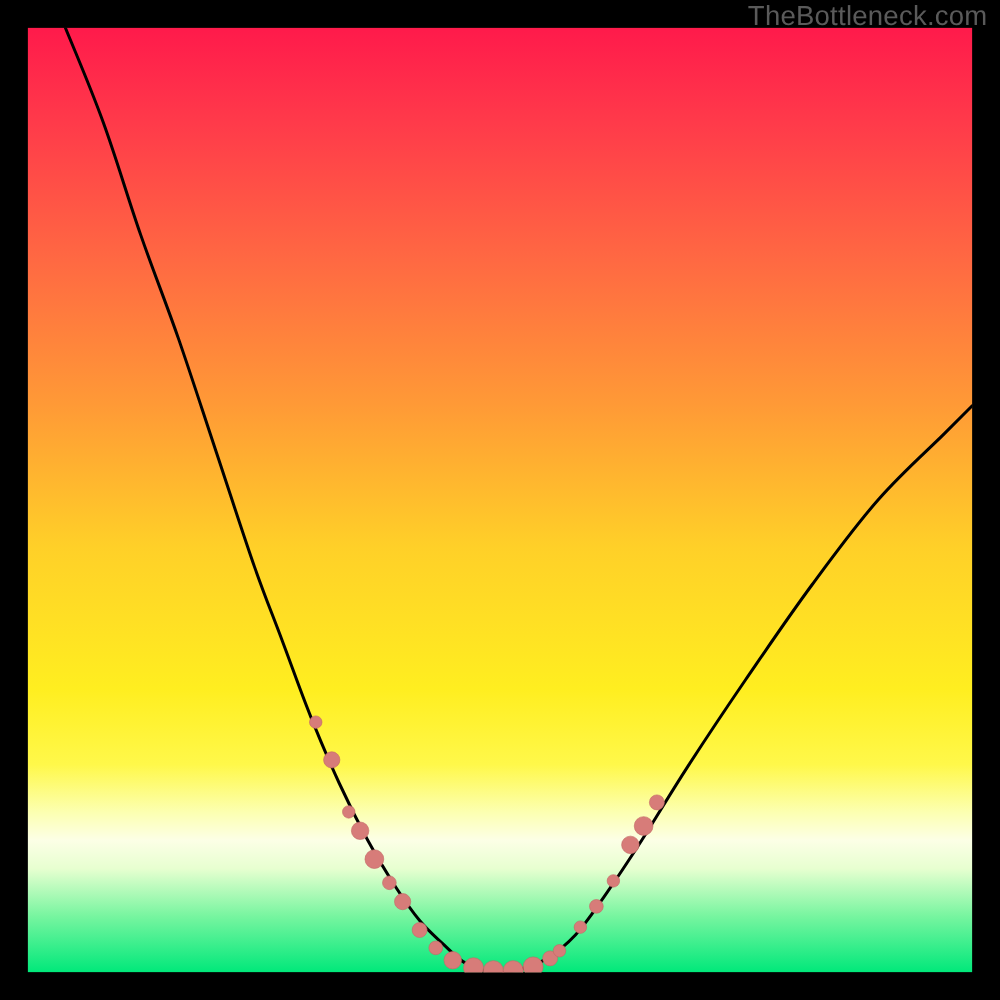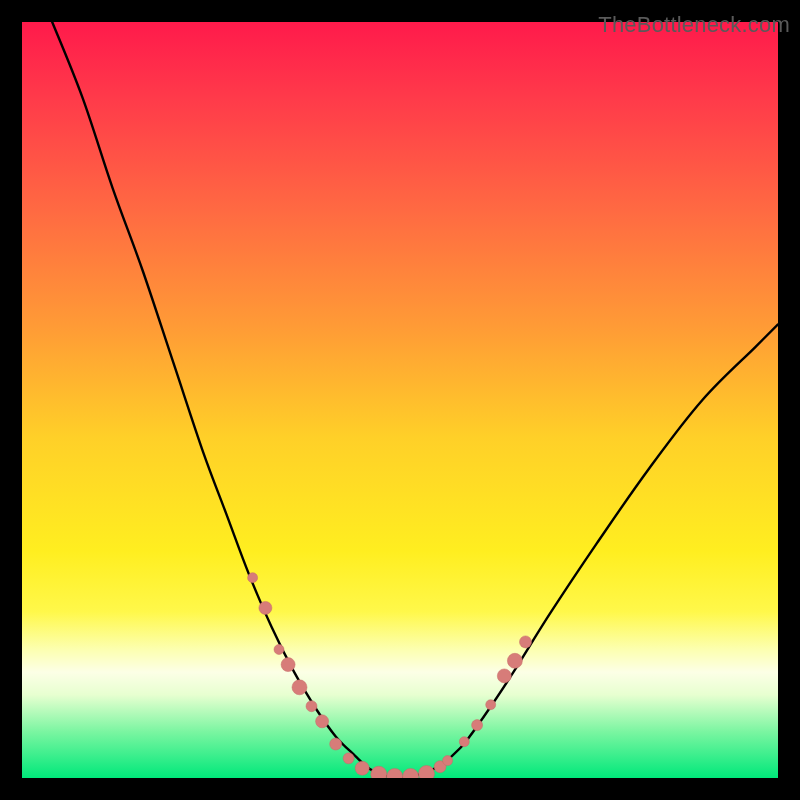--- a/index.html
+++ b/index.html
@@ -34,21 +34,21 @@
   }
   svg.curve-layer {
     position: absolute;
     left: 0; top: 0;
     width: 100%;
     height: 100%;
     overflow: visible;
   }
   .watermark {
     position: absolute;
-    top: 12px;
+    top: 0;
     right: 10px;
     color: #5a5a5a;
     font-size: 22px;
     font-weight: 500;
     letter-spacing: 0.2px;
     user-select: none;
   }
 </style>
 </head>
 <body>

